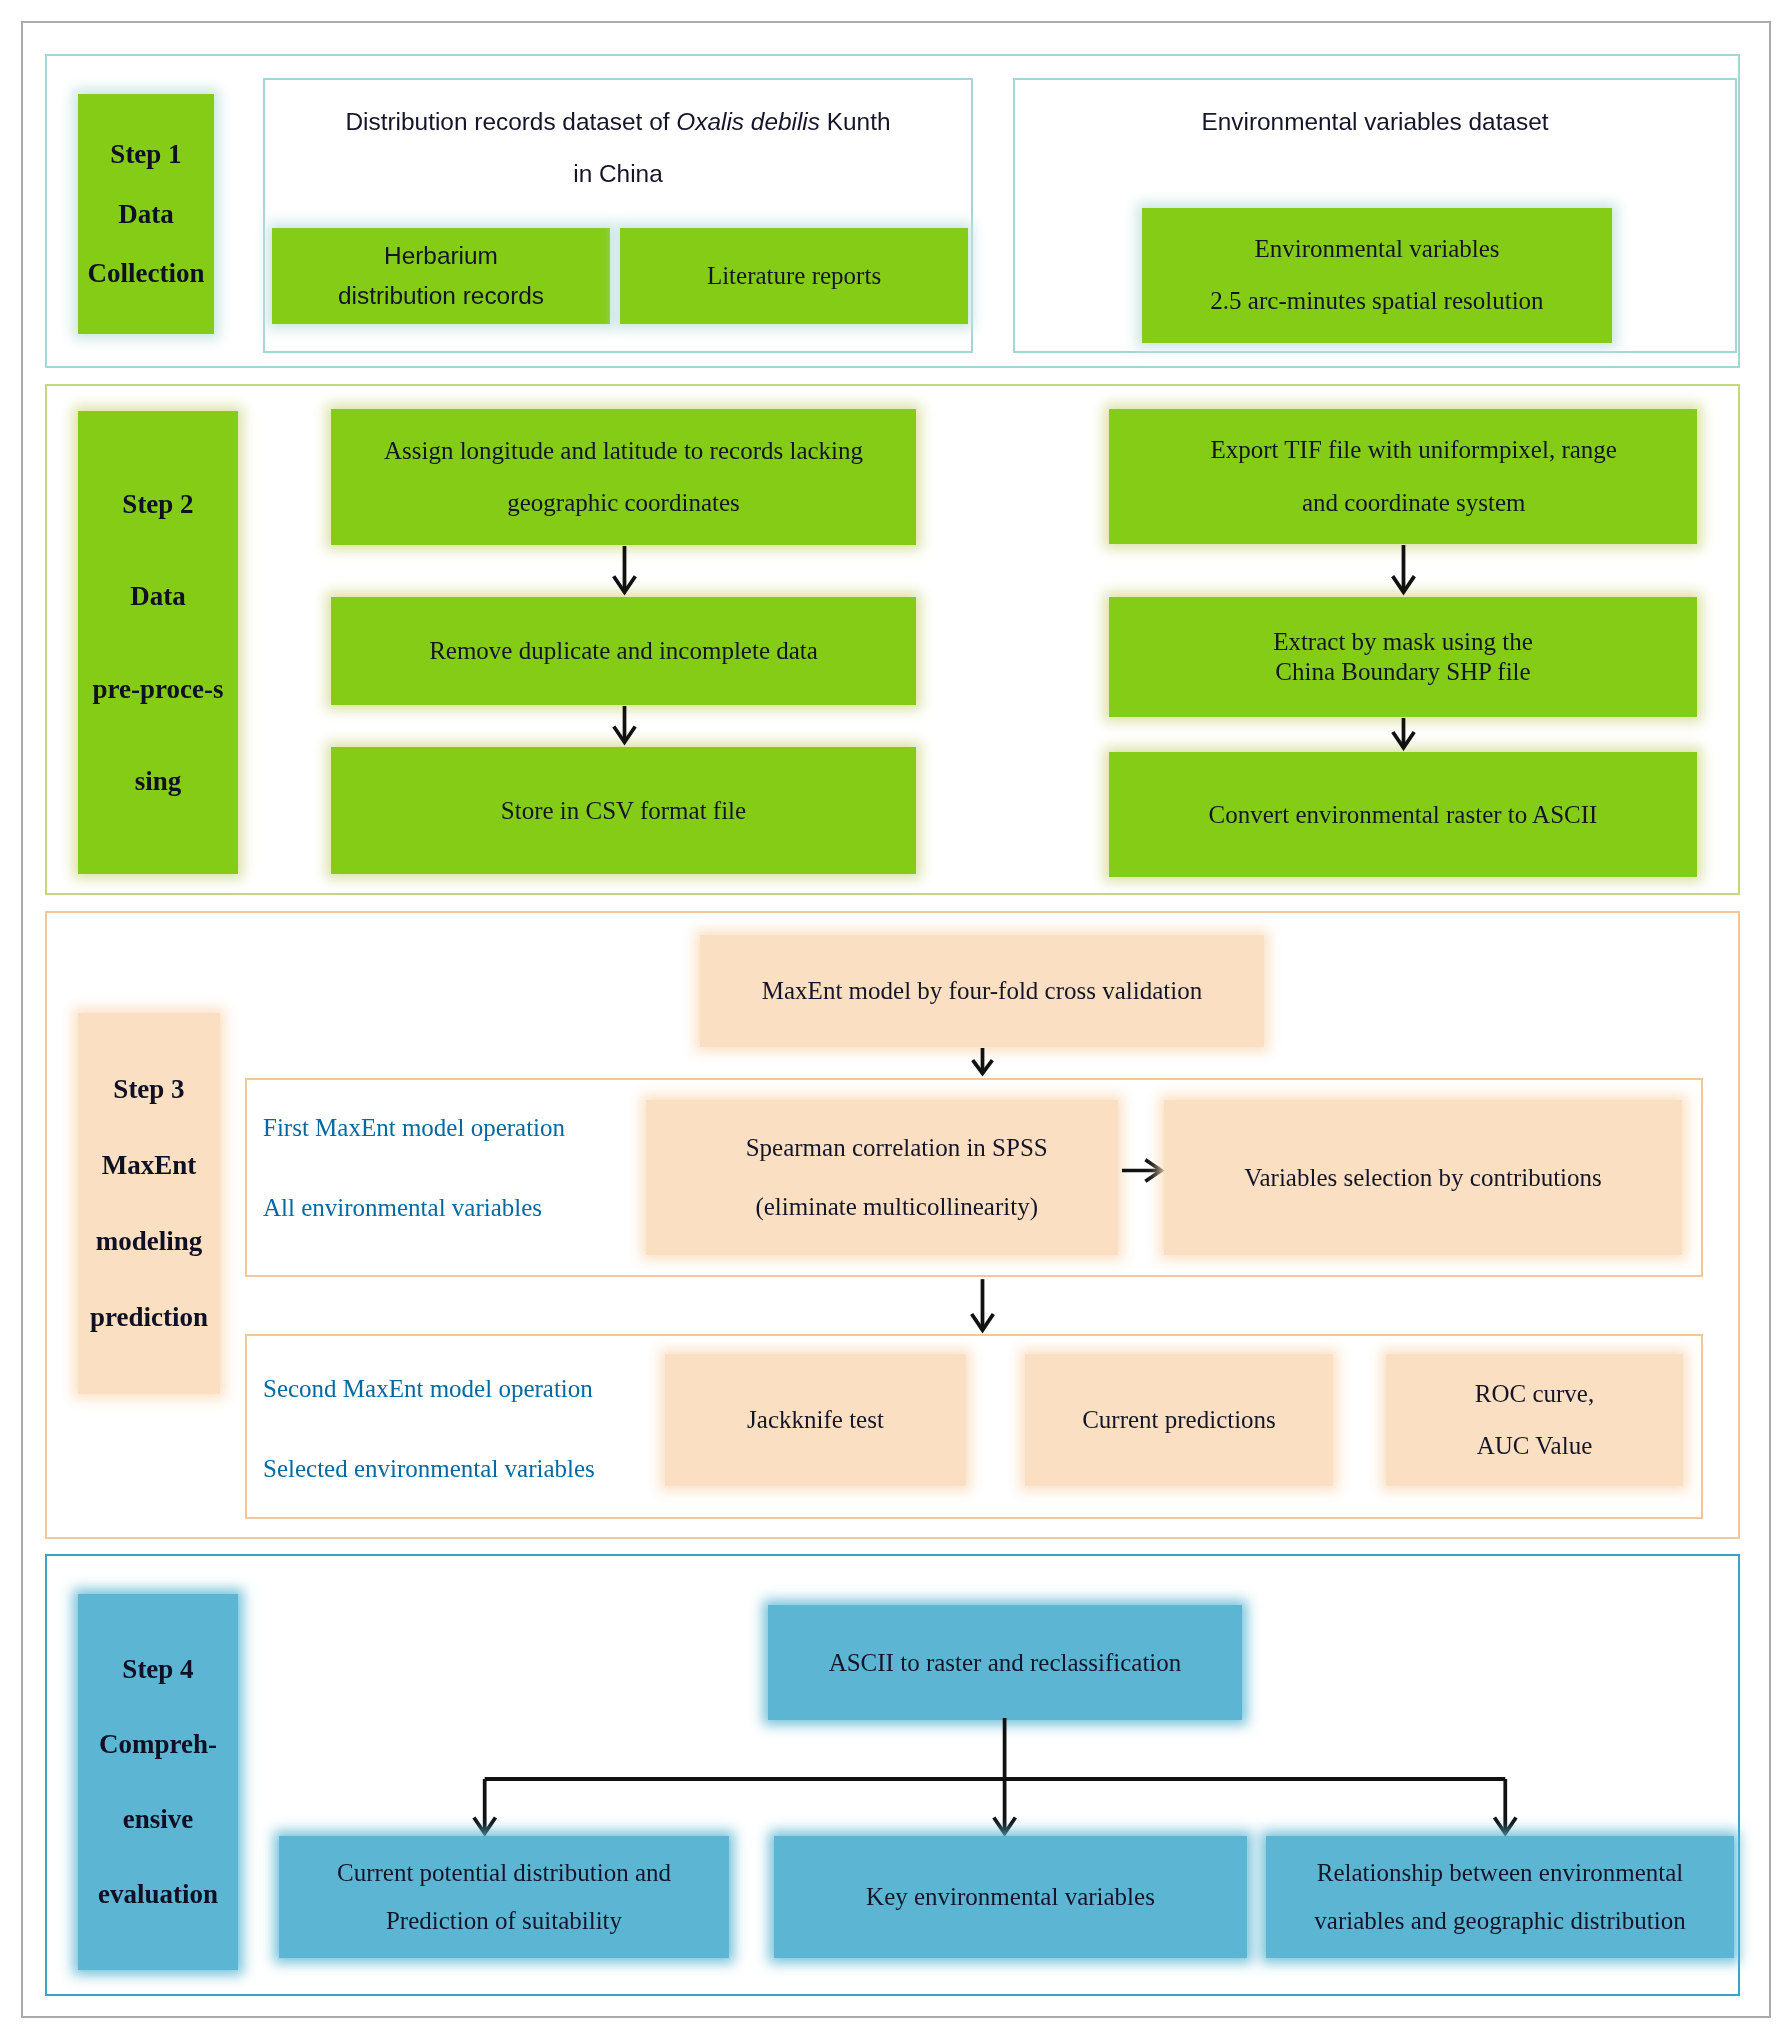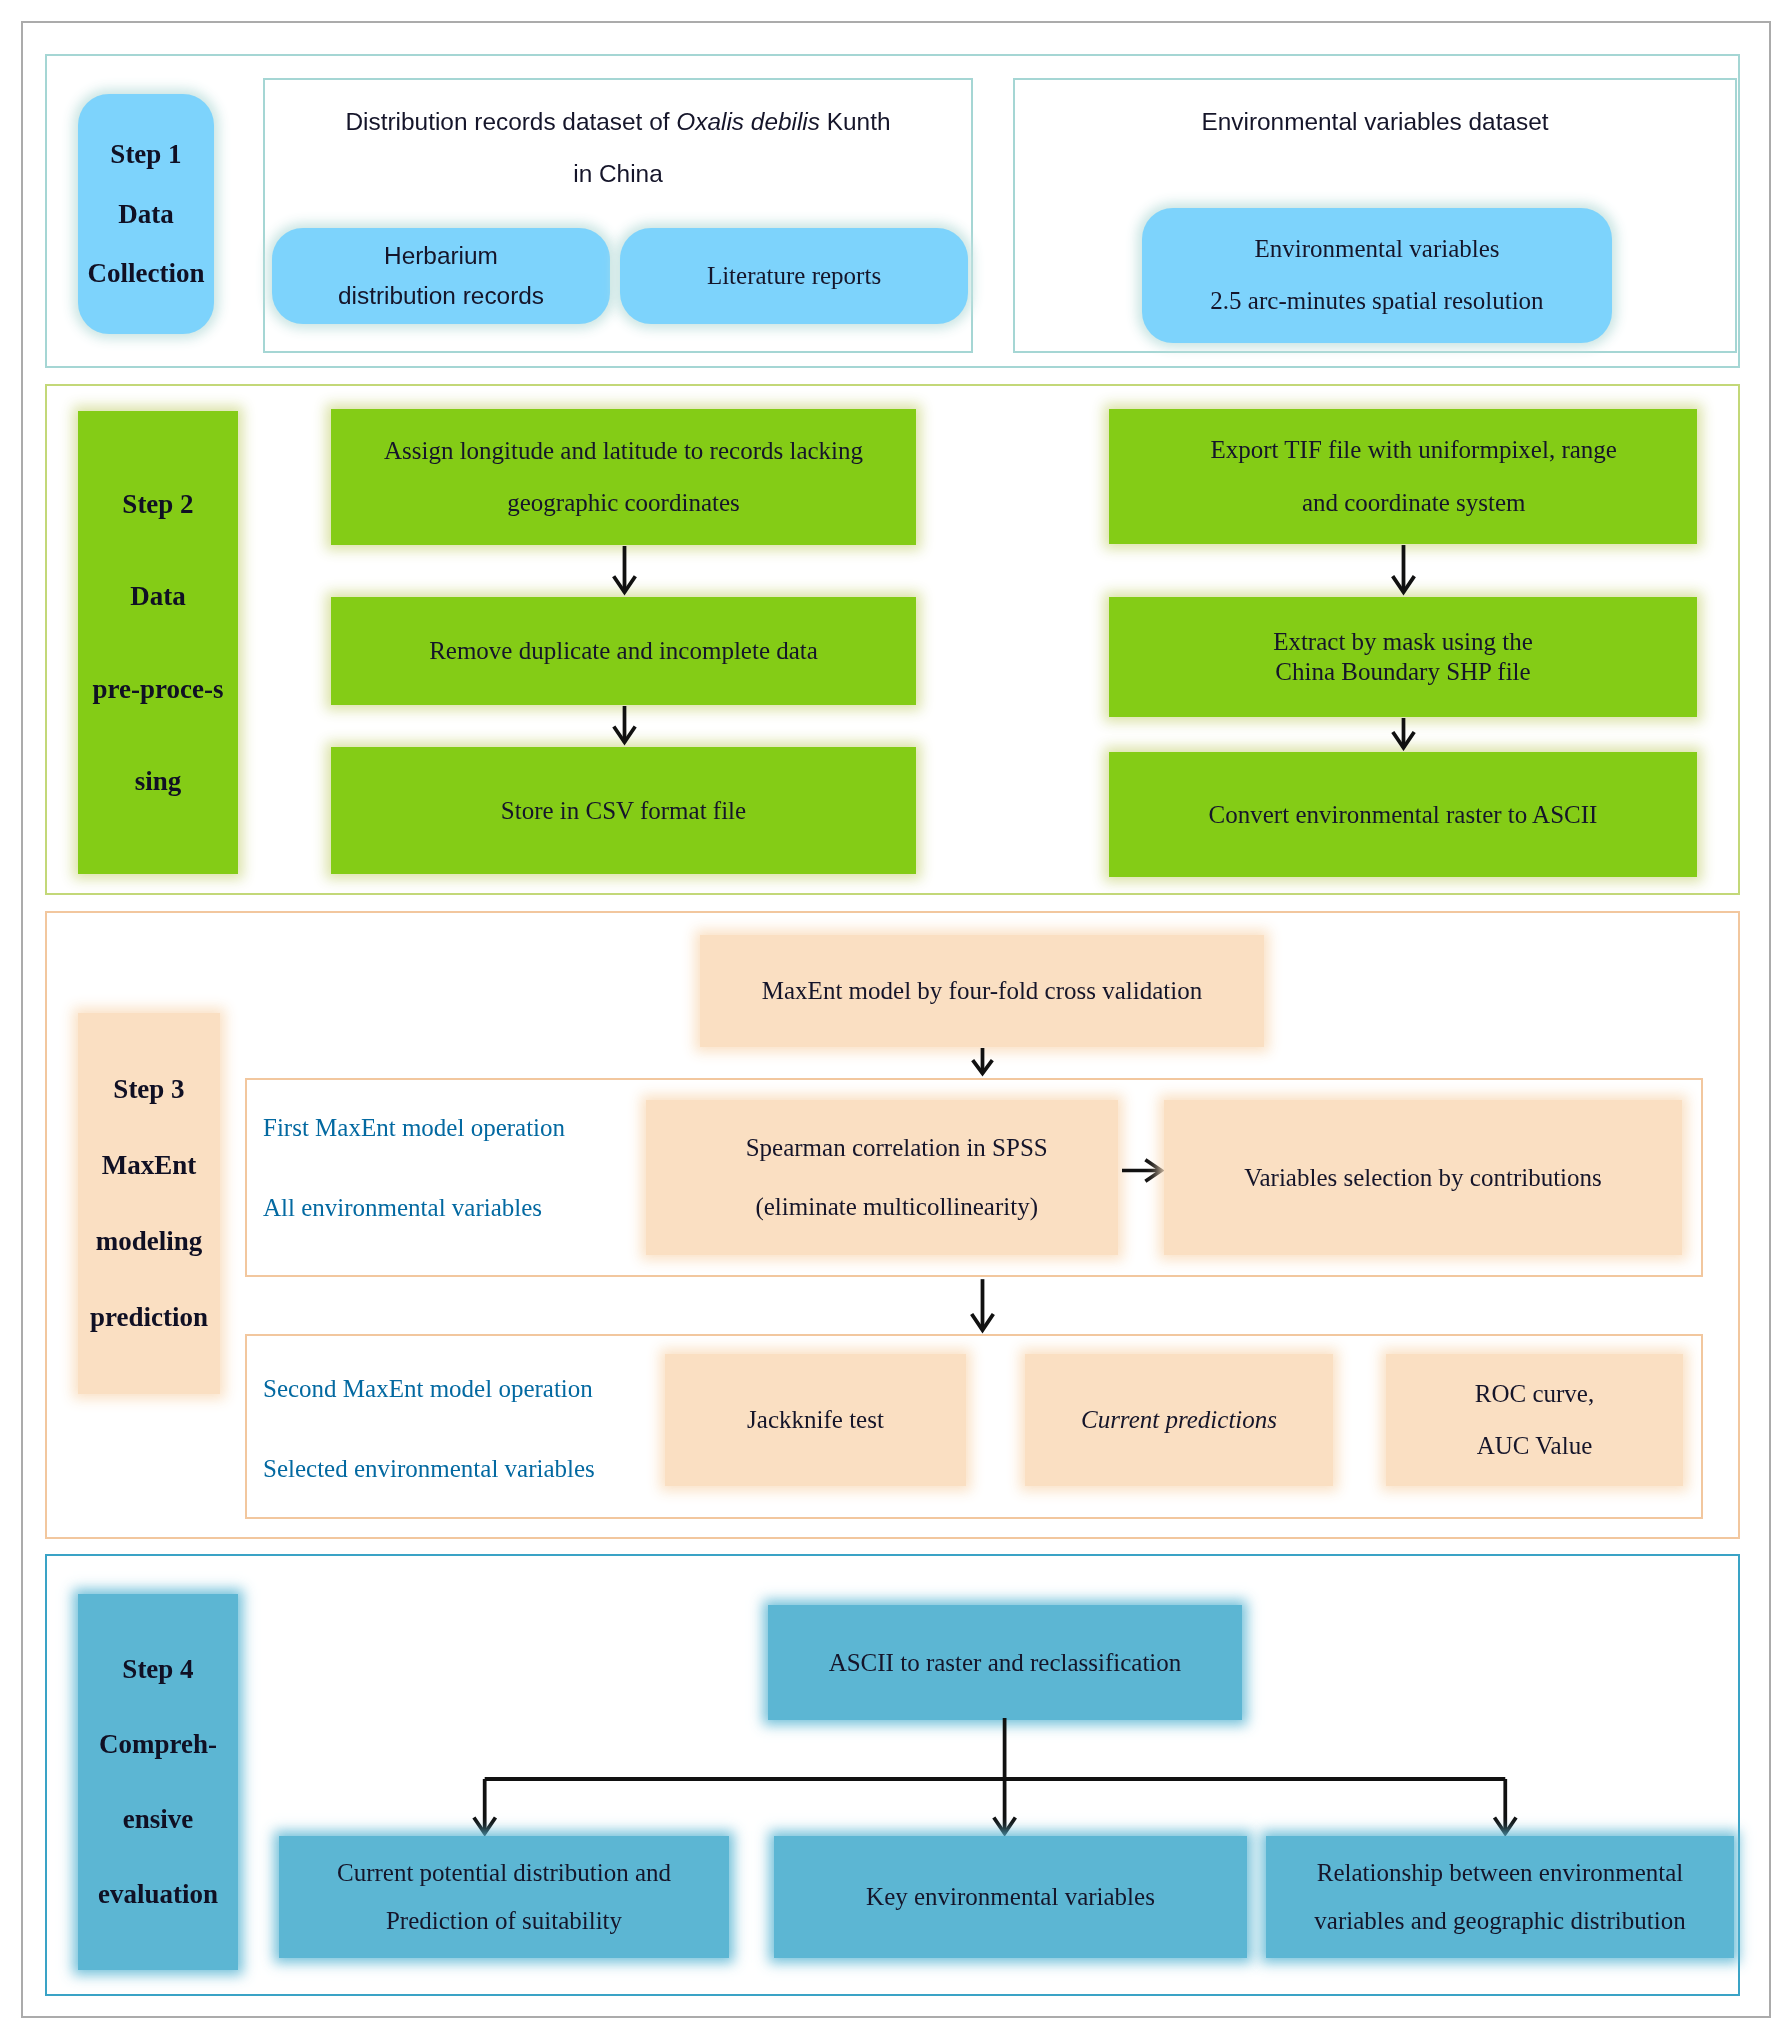--- a/index.html
+++ b/index.html
@@ -9,21 +9,21 @@
   .sec{position:absolute;background:#ffffff;}
   .teal-b{border:2.8px solid #a5d6d4;}
   .green-b{border:2.8px solid #c3d878;}
   .peach-b{border:2.4px solid #f2c79e;}
   .blue-b{border:2.8px solid #3aa3c6;}
   .panel{position:absolute;background:#ffffff;border:2.4px solid #a5d6d4;}
   .rowbox{position:absolute;background:#ffffff;border:2.4px solid #f2c79e;}
   .bx{position:absolute;display:flex;flex-direction:column;justify-content:space-evenly;align-items:center;
       text-align:center;font:25px/1.2 "Liberation Serif", serif;color:#15152a;padding:3.8px 6.6px;}
   .bx.center{justify-content:center;}
-  .teal-f{background:#7dd3fc;box-shadow:0 0 12.2px 4.7px rgba(199,228,226,.95);border-radius:31px;}
+  .teal-f{background:#84cc16;box-shadow:0 0 12.2px 4.7px rgba(199,228,226,.95);}
   .green-f{background:#84cc16;box-shadow:0 0 12.2px 4.7px rgba(217,224,162,.95);}
   .peach-f{background:#fadfc2;box-shadow:0 0 12.2px 4.7px rgba(250,223,194,.95);}
   .blue-f{background:#5cb6d3;box-shadow:0 0 12.2px 4.7px rgba(92,182,211,.85);}
   .lab{position:absolute;display:flex;flex-direction:column;justify-content:space-evenly;align-items:center;
        font:700 27px/1 "Liberation Serif", serif;color:#101024;text-align:center;padding:14px 2.8px;}
   .ptitle{position:absolute;left:0;width:100%;text-align:center;
           font:24.4px/1.15 "Liberation Sans", sans-serif;color:#15152a;}
   .sans{font-family:"Liberation Sans", sans-serif;font-size:24.4px;}
   .it{font-style:italic;}
   .freeln{position:absolute;font:25px/1.2 "Liberation Serif", serif;color:#0369a1;white-space:nowrap;}
@@ -152,21 +152,21 @@
     <line x1="35" y1="0" x2="35" y2="108"></line>
       <polyline points="12,74 35,108 58,74"></polyline>
   </svg>
 
   <div class="rowbox" style="left:245px;top:1334px;width:1458px;height:185px;"></div>
   <div class="freeln" style="left:263px;top:1374px;">Second MaxEnt model operation</div>
   <div class="freeln" style="left:263px;top:1454px;">Selected environmental variables</div>
   <div class="bx peach-f center" style="left:665px;top:1354px;width:301px;height:132px;">
     <span class="ln">Jackknife test</span>
   </div>
-  <div class="bx peach-f center" style="left:1025px;top:1354px;width:308px;height:132px;font-style:italic;">
+  <div class="bx peach-f center" style="left:1025px;top:1354px;width:308px;height:132px;">
     <span class="ln">Current predictions</span>
   </div>
   <div class="bx peach-f" style="left:1386px;top:1354px;width:297px;height:132px;">
     <span class="ln">ROC curve,</span>
     <span class="ln">AUC Value</span>
   </div>
 
   <div class="sec blue-b" style="left:45px;top:1554px;width:1695px;height:442px;">
     <div class="lab blue-f" style="left:31px;top:38px;width:160px;height:376px;">
       <span class="ln">Step 4</span>

